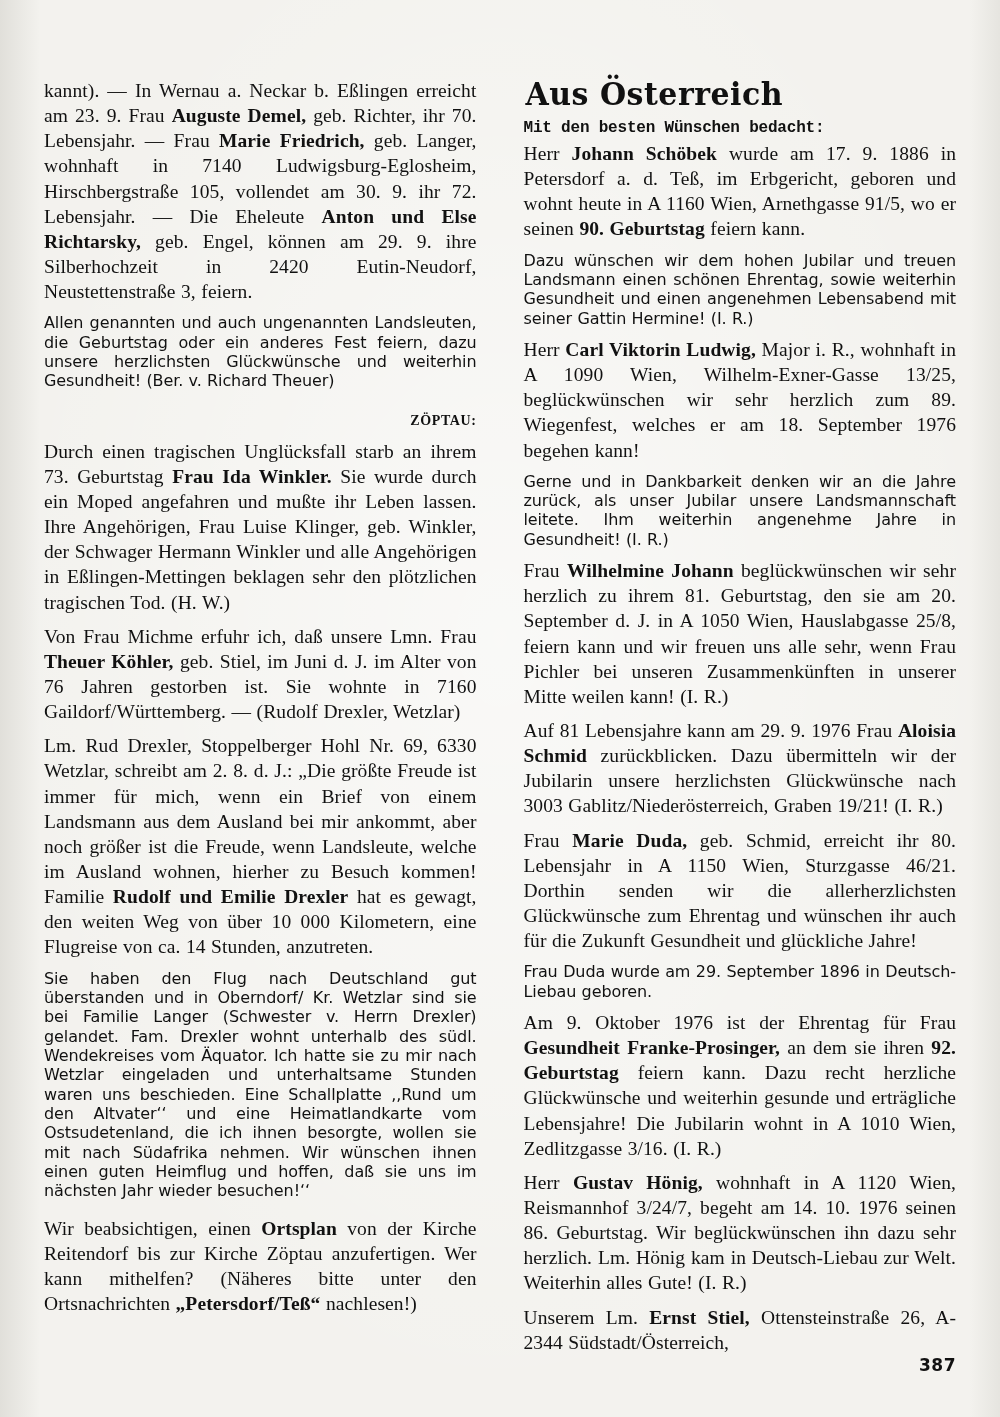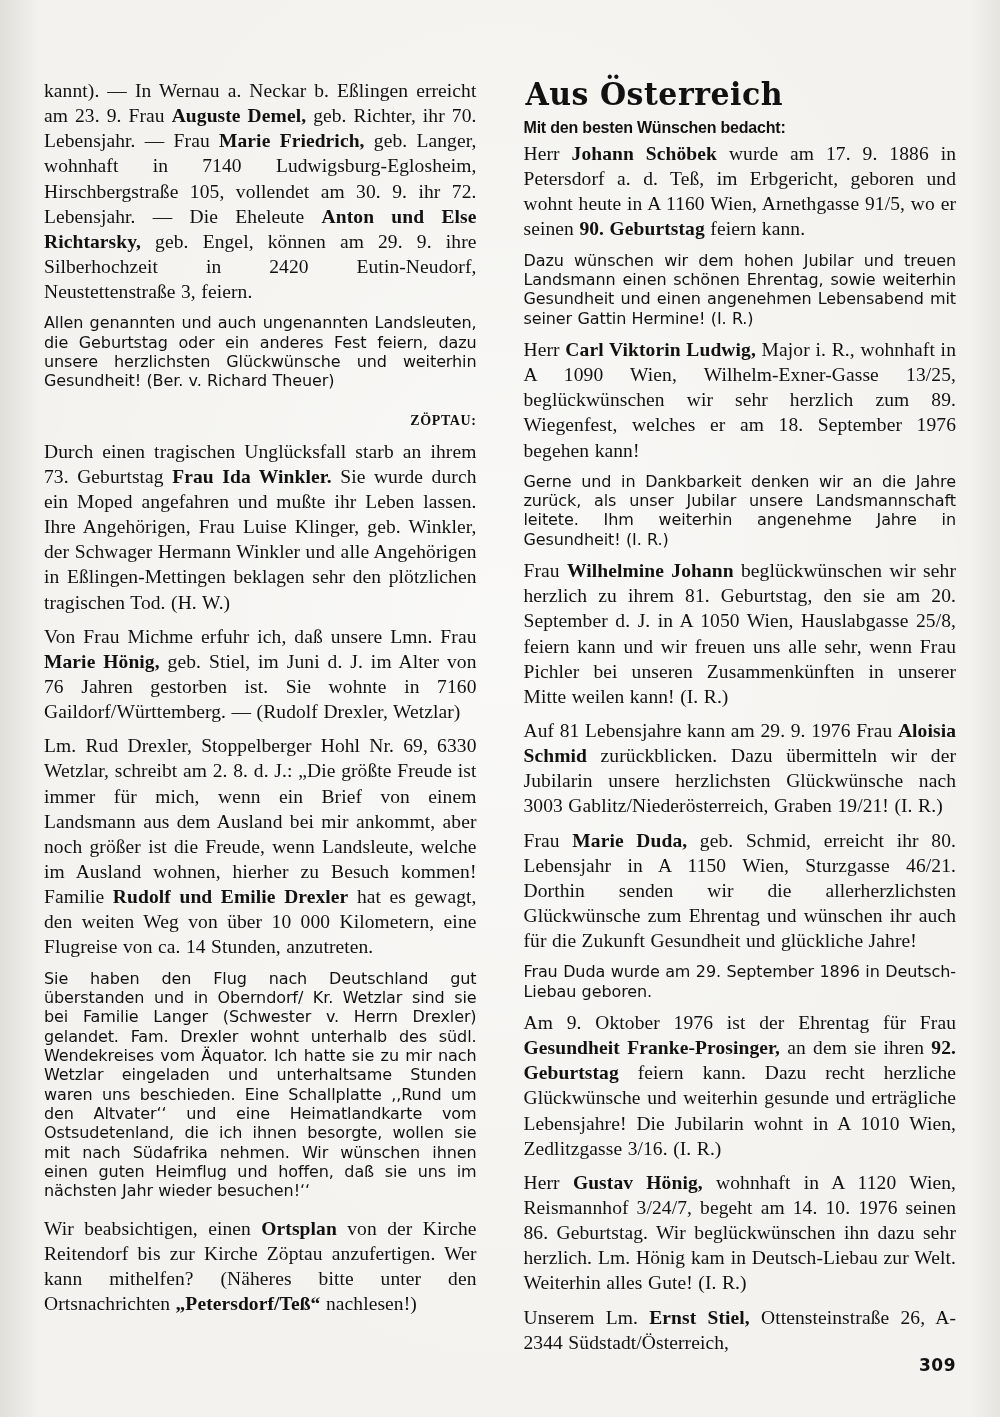--- a/index.html
+++ b/index.html
@@ -79,21 +79,21 @@
   .austria-title {
     font-family: "DejaVu Serif", serif;
     font-size: 30px;
     font-weight: 700;
     letter-spacing: 0.5px;
     margin: 0 0 6px 2px;
     transform: scaleY(1.08);
     transform-origin: left bottom;
   }
   .austria-sub {
-    font-family: Liberation Sans, sans-serif;
+    font-family: Liberation Mono, monospace;
     font-size: 16px;
     font-weight: 700;
     letter-spacing: -0.2px;
     margin-bottom: 4px;
   }
   .page-number {
     position: absolute;
     right: 44px;
     bottom: 42px;
     font-family: "DejaVu Sans", sans-serif;
@@ -110,21 +110,21 @@
   <div class="columns">
 
     <div class="col left">
       <p class="big">kannt). — In Wernau a. Neckar b. Eßlingen erreicht am 23. 9. Frau <b>Auguste Demel,</b> geb. Richter, ihr 70. Lebensjahr. — Frau <b>Marie Friedrich,</b> geb. Langer, wohnhaft in 7140 Ludwigsburg-Eglosheim, Hirschbergstraße 105, vollendet am 30. 9. ihr 72. Lebensjahr. — Die Eheleute <b>Anton und Else Richtarsky,</b> geb. Engel, können am 29. 9. ihre Silberhochzeit in 2420 Eutin-Neudorf, Neustettenstraße 3, feiern.</p>
       <div class="spacer-s"></div>
       <p class="small">Allen genannten und auch ungenannten Landsleuten, die Geburtstag oder ein anderes Fest feiern, dazu unsere herzlichsten Glückwünsche und weiterhin Gesundheit! (Ber. v. Richard Theuer)</p>
       <div class="spacer-l"></div>
       <p class="section-head">ZÖPTAU:</p>
       <p class="big">Durch einen tragischen Unglücksfall starb an ihrem 73. Geburtstag <b>Frau Ida Winkler.</b> Sie wurde durch ein Moped angefahren und mußte ihr Leben lassen. Ihre Angehörigen, Frau Luise Klinger, geb. Winkler, der Schwager Hermann Winkler und alle Angehörigen in Eßlingen-Mettingen beklagen sehr den plötzlichen tragischen Tod. (H. W.)</p>
       <div class="spacer-s"></div>
-      <p class="big">Von Frau Michme erfuhr ich, daß unsere Lmn. Frau <b>Marie Hönig,</b> geb. Stiel, im Juni d. J. im Alter von 76 Jahren gestorben ist. Sie wohnte in 7160 Gaildorf/Württemberg. — (Rudolf Drexler, Wetzlar)</p>
+      <p class="big">Von Frau Michme erfuhr ich, daß unsere Lmn. Frau <b>Theuer Köhler,</b> geb. Stiel, im Juni d. J. im Alter von 76 Jahren gestorben ist. Sie wohnte in 7160 Gaildorf/Württemberg. — (Rudolf Drexler, Wetzlar)</p>
       <div class="spacer-s"></div>
       <p class="big">Lm. Rud Drexler, Stoppelberger Hohl Nr. 69, 6330 Wetzlar, schreibt am 2. 8. d. J.: „Die größte Freude ist immer für mich, wenn ein Brief von einem Landsmann aus dem Ausland bei mir ankommt, aber noch größer ist die Freude, wenn Landsleute, welche im Ausland wohnen, hierher zu Besuch kommen! Familie <b>Rudolf und Emilie Drexler</b> hat es gewagt, den weiten Weg von über 10 000 Kilometern, eine Flugreise von ca. 14 Stunden, anzutreten.</p>
       <div class="spacer-s"></div>
       <p class="small">Sie haben den Flug nach Deutschland gut überstanden und in Oberndorf/ Kr. Wetzlar sind sie bei Familie Langer (Schwester v. Herrn Drexler) gelandet. Fam. Drexler wohnt unterhalb des südl. Wendekreises vom Äquator. Ich hatte sie zu mir nach Wetzlar eingeladen und unterhaltsame Stunden waren uns beschieden. Eine Schallplatte ,,Rund um den Altvater‘‘ und eine Heimatlandkarte vom Ostsudetenland, die ich ihnen besorgte, wollen sie mit nach Südafrika nehmen. Wir wünschen ihnen einen guten Heimflug und hoffen, daß sie uns im nächsten Jahr wieder besuchen!‘‘</p>
       <div class="spacer-m"></div>
       <p class="big">Wir beabsichtigen, einen <b>Ortsplan</b> von der Kirche Reitendorf bis zur Kirche Zöptau anzufertigen. Wer kann mithelfen? (Näheres bitte unter den Ortsnachrichten <b>„Petersdorf/Teß“</b> nachlesen!)</p>
     </div>
 
     <div class="col right">
       <div class="austria-title">Aus Österreich</div>
@@ -147,15 +147,15 @@
       <div class="spacer-s"></div>
       <p class="big">Am 9. Oktober 1976 ist der Ehrentag für Frau <b>Gesundheit Franke-Prosinger,</b> an dem sie ihren <b>92. Geburtstag</b> feiern kann. Dazu recht herzliche Glückwünsche und weiterhin gesunde und erträgliche Lebensjahre! Die Jubilarin wohnt in A 1010 Wien, Zedlitzgasse 3/16. (I. R.)</p>
       <div class="spacer-s"></div>
       <p class="big">Herr <b>Gustav Hönig,</b> wohnhaft in A 1120 Wien, Reismannhof 3/24/7, begeht am 14. 10. 1976 seinen 86. Geburtstag. Wir beglückwünschen ihn dazu sehr herzlich. Lm. Hönig kam in Deutsch-Liebau zur Welt. Weiterhin alles Gute! (I. R.)</p>
       <div class="spacer-s"></div>
       <p class="big">Unserem Lm. <b>Ernst Stiel,</b> Ottensteinstraße 26, A-2344 Südstadt/Österreich,</p>
     </div>
 
   </div>
 
-  <div class="page-number">309</div>
+  <div class="page-number">387</div>
 
 </div>
 
 </body></html>

